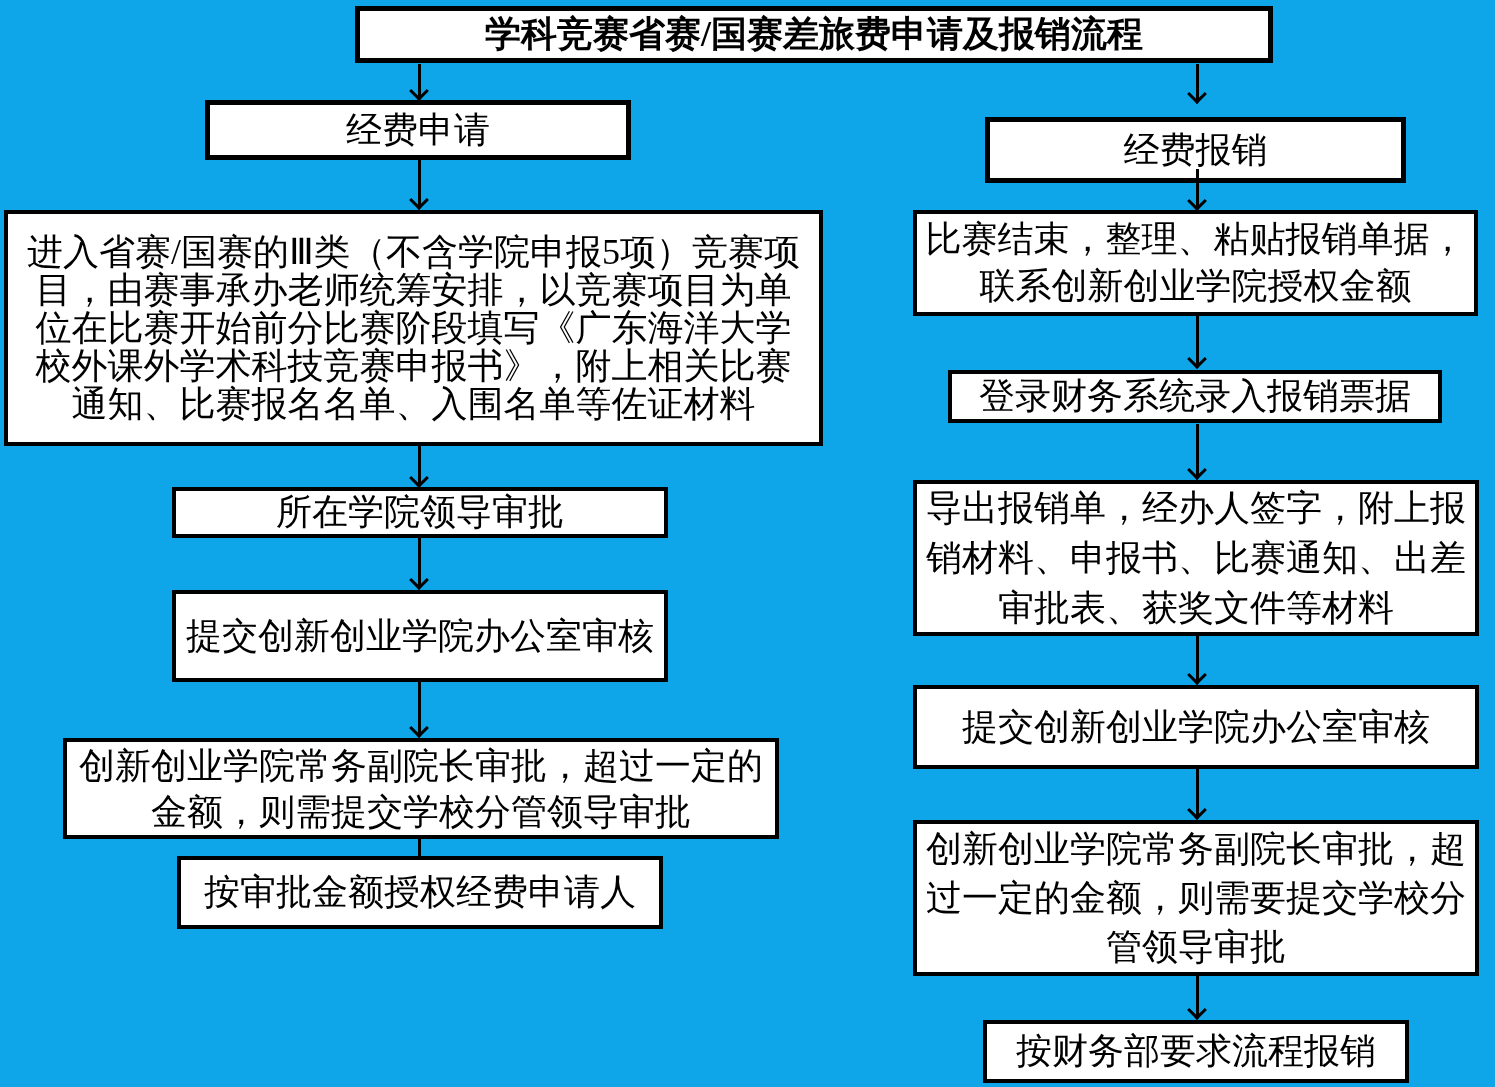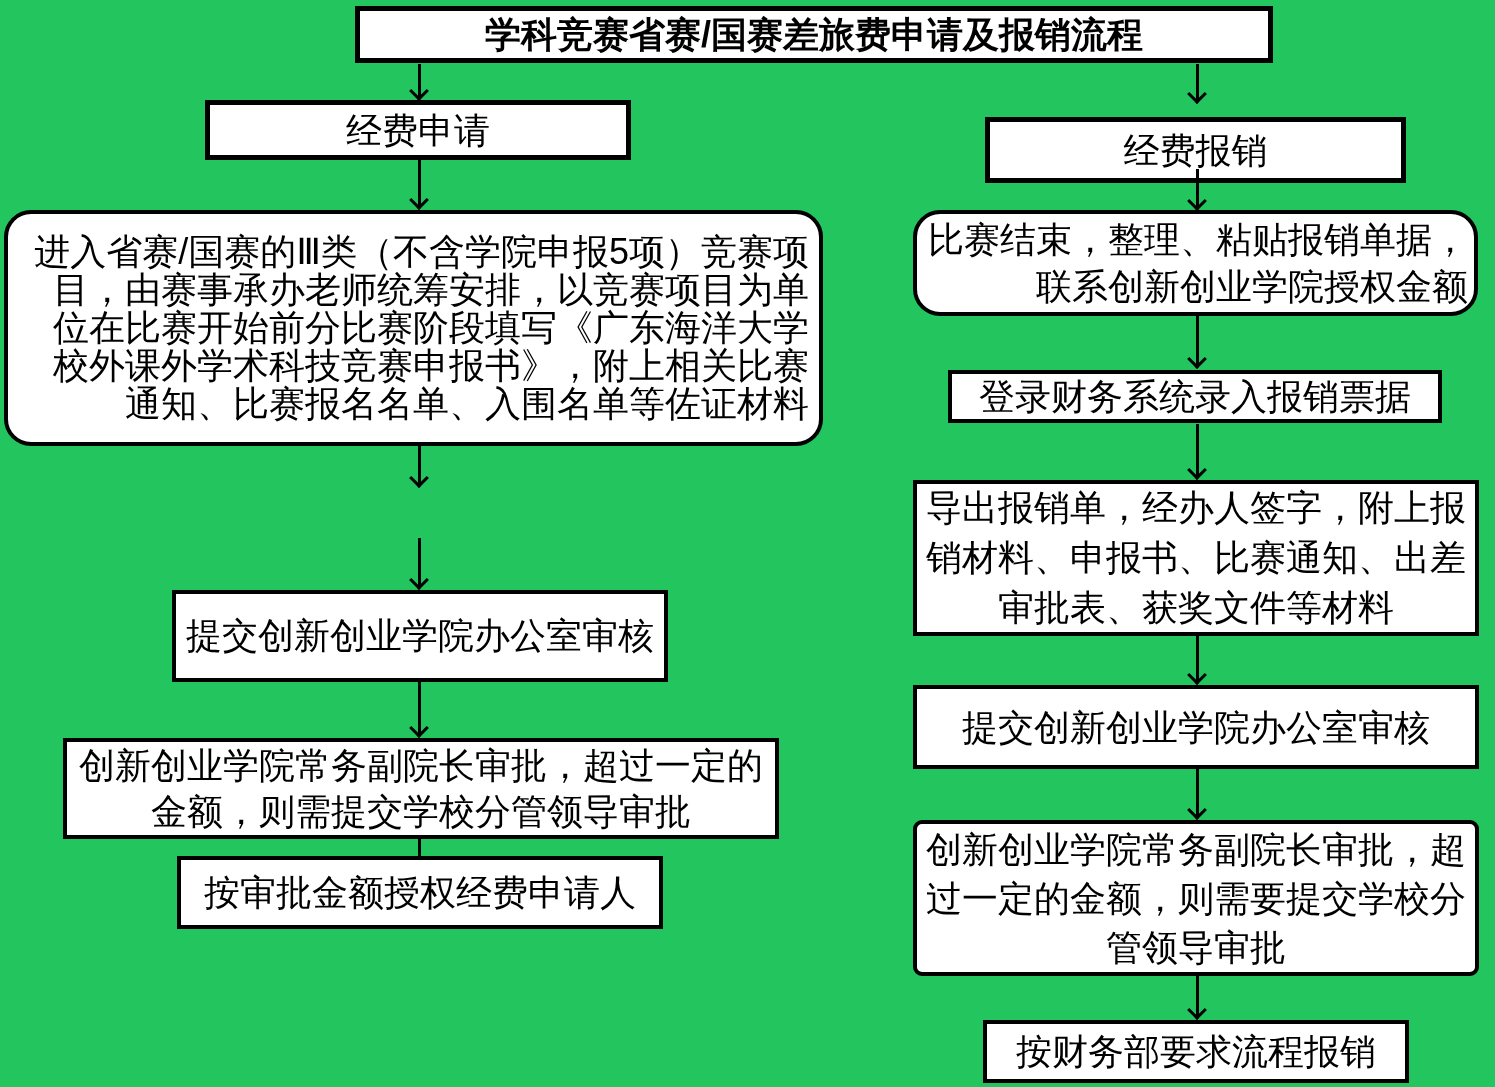--- a/index.html
+++ b/index.html
@@ -1,38 +1,38 @@
 <!DOCTYPE html>
 <html><head>
 <meta charset="utf-8">
 <style>
   html,body{margin:0;padding:0;background:#fff;}
   .canvas{
     position:relative;
     width:1495px;height:1087px;
-    background:#22c55e;
+    background:#0ea5e9;
     color:#000;
-    font-family:Liberation Sans, sans-serif;
+    font-family:Liberation Serif, serif;
     overflow:hidden;
   }
   .box{
     position:absolute;
     box-sizing:border-box;
     border:4px solid #000;
     background:#fff;
     display:flex;
     align-items:center;
     justify-content:center;
     text-align:center;
     font-size:36px;
     line-height:1.25;
   }
   .box.thick{border-width:5px;}
   .box.title{font-weight:bold;}
-  .box.para{text-align:right;justify-content:flex-start;border-radius:27px;}
+  .box.para{text-align:center;justify-content:flex-start;}
   
   .arrow{position:absolute;width:20px;}
   .arrow::before{
     content:"";position:absolute;left:8.5px;top:0;bottom:3px;
     width:3px;background:#000;
   }
   .arrow::after{
     content:"";position:absolute;left:3px;bottom:2px;
     width:11px;height:11px;
     border-right:3px solid #000;border-bottom:3px solid #000;
@@ -49,20 +49,21 @@
   <div class="arrow" style="left:409px;top:64px;height:36px;"></div>
 
   <div class="box thick" style="left:205px;top:100px;width:426px;height:60px;">经费申请</div>
 
   <div class="arrow" style="left:409px;top:160px;height:49px;"></div>
 
   <div class="box para" style="left:4px;top:210px;width:819px;height:236px;line-height:38px;padding:0 10px;">进入省赛/国赛的Ⅲ类（不含学院申报5项）竞赛项目，由赛事承办老师统筹安排，以竞赛项目为单位在比赛开始前分比赛阶段填写《广东海洋大学校外课外学术科技竞赛申报书》，附上相关比赛通知、比赛报名名单、入围名单等佐证材料</div>
 
   <div class="arrow" style="left:409px;top:446px;height:41px;"></div>
 
+  <div class="box" style="left:172px;top:487px;width:496px;height:51px;">所在学院领导审批</div>
 
   <div class="arrow" style="left:409px;top:538px;height:51px;"></div>
 
   <div class="box" style="left:172px;top:590px;width:496px;height:92px;line-height:42px;padding:0 8px;">提交创新创业学院办公室审核</div>
 
   <div class="arrow" style="left:409px;top:682px;height:55px;"></div>
 
   <div class="box" style="left:63px;top:738px;width:716px;height:101px;line-height:46px;padding:0 10px;">创新创业学院常务副院长审批，超过一定的金额，则需提交学校分管领导审批</div>
 
   <div class="arrow" style="left:409px;top:839px;height:45px;"></div>
@@ -84,19 +85,19 @@
   <div class="arrow" style="left:1187px;top:424px;height:55px;"></div>
 
   <div class="box" style="left:913px;top:480px;width:566px;height:156px;line-height:50px;padding:0 8px;">导出报销单，经办人签字，附上报销材料、申报书、比赛通知、出差审批表、获奖文件等材料</div>
 
   <div class="arrow" style="left:1187px;top:636px;height:48px;"></div>
 
   <div class="box" style="left:913px;top:685px;width:566px;height:84px;">提交创新创业学院办公室审核</div>
 
   <div class="arrow" style="left:1187px;top:769px;height:50px;"></div>
 
-  <div class="box" style="left:913px;top:820px;width:566px;height:156px;line-height:49px;padding:0 8px;border-radius:9px;">创新创业学院常务副院长审批，超过一定的金额，则需要提交学校分管领导审批</div>
+  <div class="box" style="left:913px;top:820px;width:566px;height:156px;line-height:49px;padding:0 8px;">创新创业学院常务副院长审批，超过一定的金额，则需要提交学校分管领导审批</div>
 
   <div class="arrow" style="left:1187px;top:976px;height:43px;"></div>
 
   <div class="box" style="left:983px;top:1020px;width:426px;height:63px;">按财务部要求流程报销</div>
 
 </div>
 
 </body></html>

